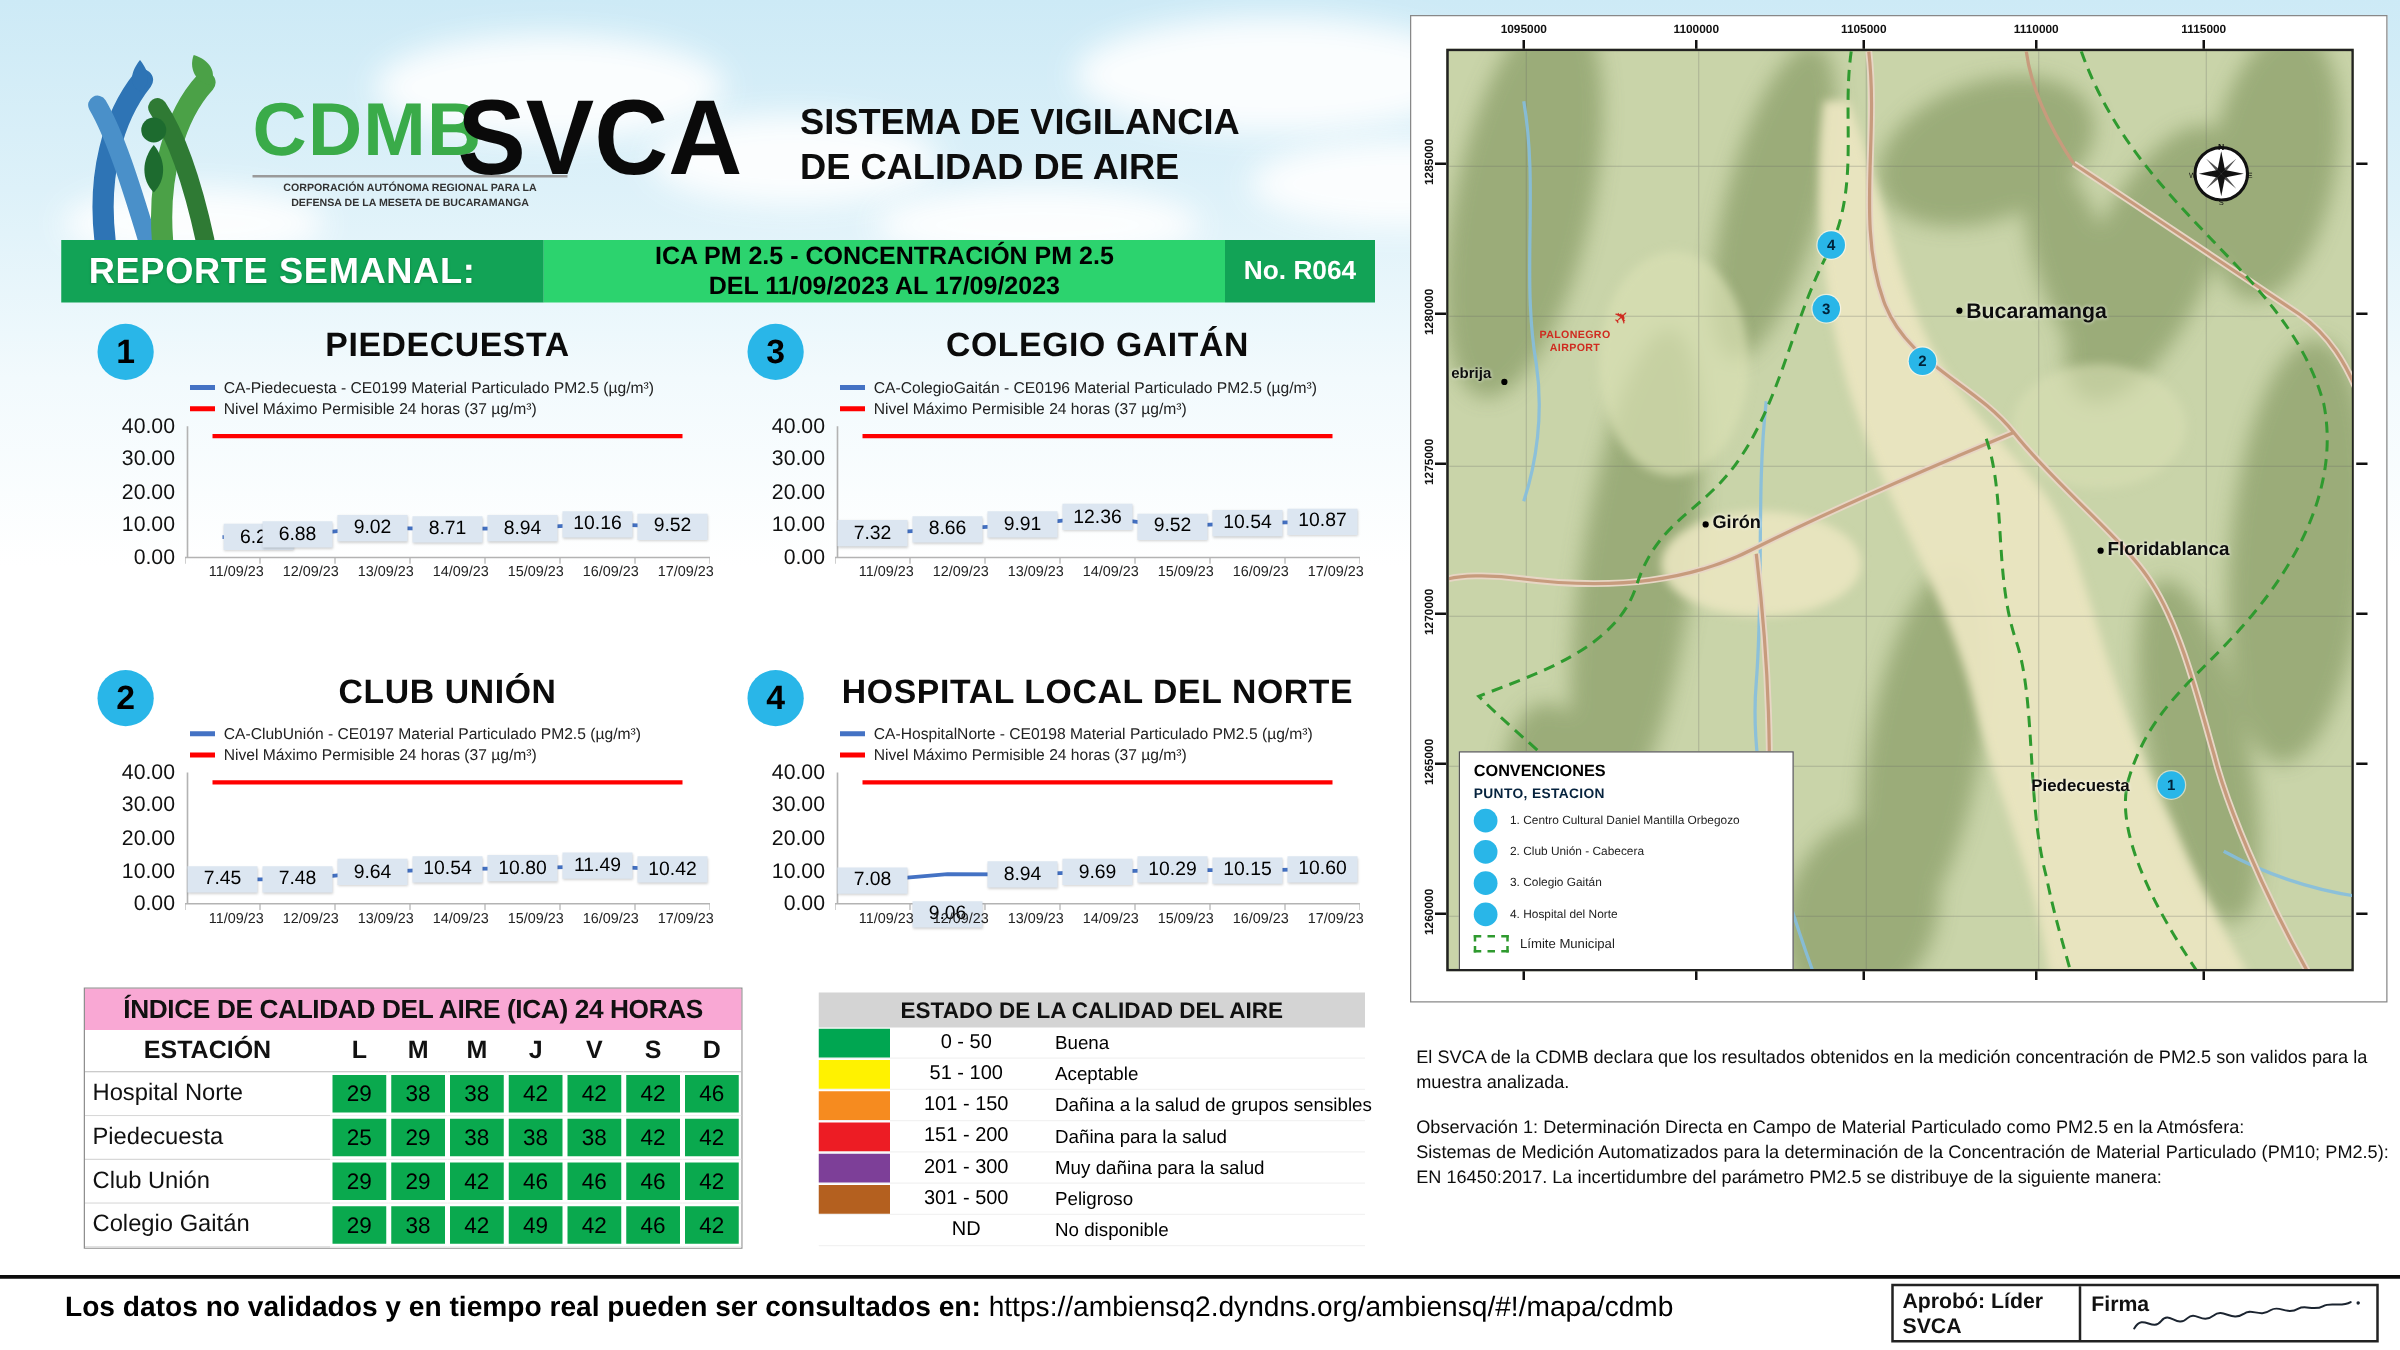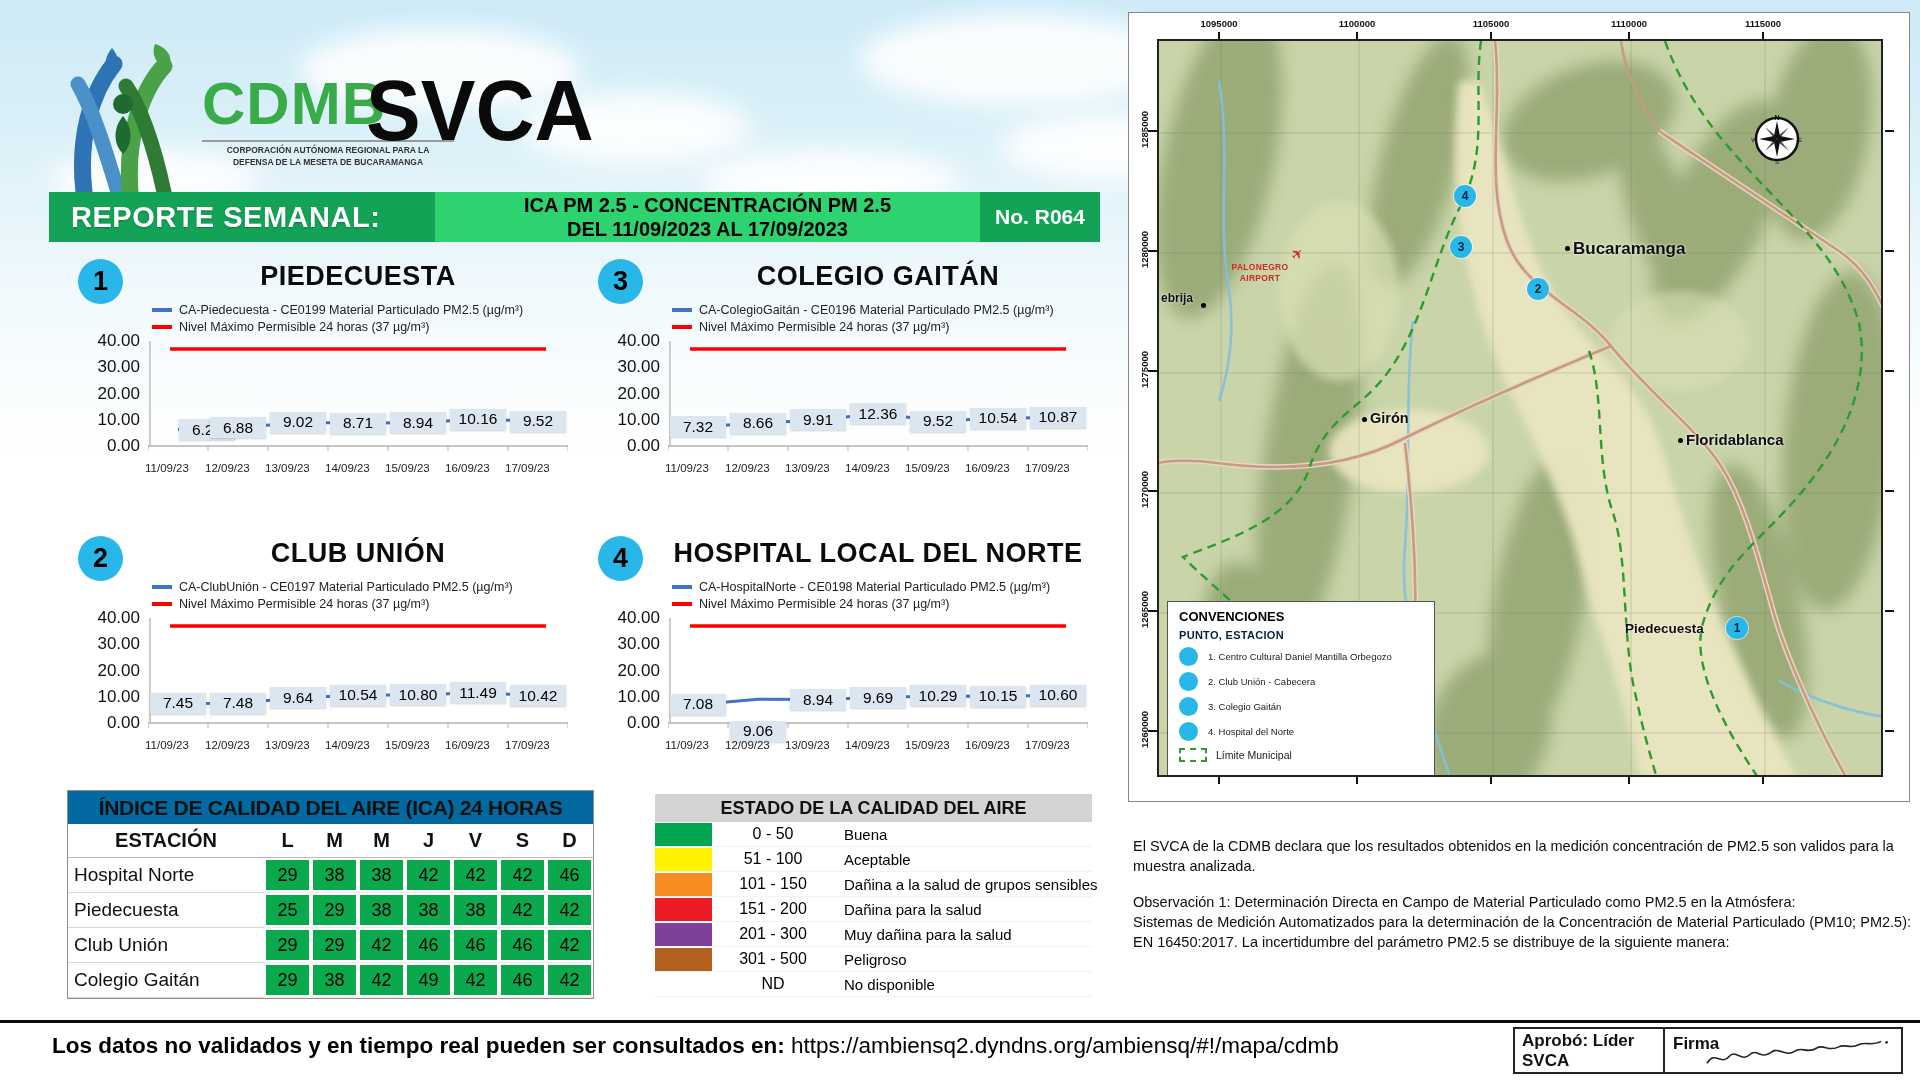--- a/index.html
+++ b/index.html
@@ -35,25 +35,25 @@
 .chart-title{position:absolute;left:108px;top:6px;width:420px;text-align:center;
   font-size:27px;font-weight:bold;color:#0b0b0b;letter-spacing:.5px;white-space:nowrap}
 .legend{position:absolute;left:112px;top:46px}
 .legend-row{display:flex;align-items:center;height:17px}
 .dash{width:20px;height:4px;margin-right:7px;flex:0 0 auto}
 .legend-text{font-size:12.5px;color:#222;white-space:nowrap}
 .ytick{position:absolute;left:24px;width:76px;text-align:right;font-size:17px;color:#111;height:18px;line-height:18px}
 .plot{position:absolute;left:108px;top:80px;width:420px;height:120px}
 .vlabel{position:absolute;width:56px;height:21px;background:#dce6f1;color:#000;font-size:15.5px;
   display:flex;align-items:center;justify-content:center;box-shadow:0 1px 2px rgba(0,0,0,.18)}
-.xlabel{position:absolute;top:207px;width:66px;text-align:left;font-size:11.5px;color:#222;white-space:nowrap}
+.xlabel{position:absolute;top:197px;width:66px;text-align:right;font-size:11.5px;color:#222;white-space:nowrap}
 
 
 .ica{position:absolute;left:67px;top:790px;width:527px;background:#fff;border:1px solid #8f8f8f}
-.ica-title{height:33px;background:#0369a1;display:flex;align-items:center;justify-content:center;
+.ica-title{height:33px;background:#f9a8d4;display:flex;align-items:center;justify-content:center;
   font-weight:bold;font-size:21px;letter-spacing:-.3px}
 .ica-row{display:grid;grid-template-columns:196px repeat(7,1fr)}
 .ica-h{height:34px;display:flex;align-items:center;justify-content:center;font-weight:bold;font-size:20px;border-bottom:1px solid #bbb;background:#fff}
 .ica-station{height:35px;display:flex;align-items:center;padding-left:6px;font-size:19px;border-bottom:1px solid #d8d8d8;background:#fff}
 .ica-cell{border-bottom:1px solid #eee;padding:2px;background:#fff}
 .ica-val{background:#0aa94e;height:100%;display:flex;align-items:center;justify-content:center;font-size:18px;color:#000}
 
 
 .estado{position:absolute;left:655px;top:794px;width:437px}
 .estado-title{height:28px;background:#d4d4d4;font-weight:bold;font-size:18px;display:flex;align-items:center;justify-content:center}
@@ -127,20 +127,24 @@
     </svg>
     <div class="logo-text">
       <div class="logo-brand">CDMB</div>
       <div class="logo-sub">
         <span style="display:block">CORPORACIÓN AUTÓNOMA REGIONAL PARA LA</span>
         <span style="display:block">DEFENSA DE LA MESETA DE BUCARAMANGA</span>
       </div>
     </div>
   </div>
   <div class="svca">SVCA</div>
+  <div class="sysname">
+    <span style="display:block">SISTEMA DE VIGILANCIA</span>
+    <span style="display:block">DE CALIDAD DE AIRE</span>
+  </div>
 
   <div class="banner">
     <div class="banner-left">REPORTE SEMANAL:</div>
     <div class="banner-center">
       <span>ICA PM 2.5 - CONCENTRACIÓN PM 2.5</span>
       <span>DEL 11/09/2023 AL 17/09/2023</span>
     </div>
     <div class="banner-right">No. R064</div>
   </div>
 

